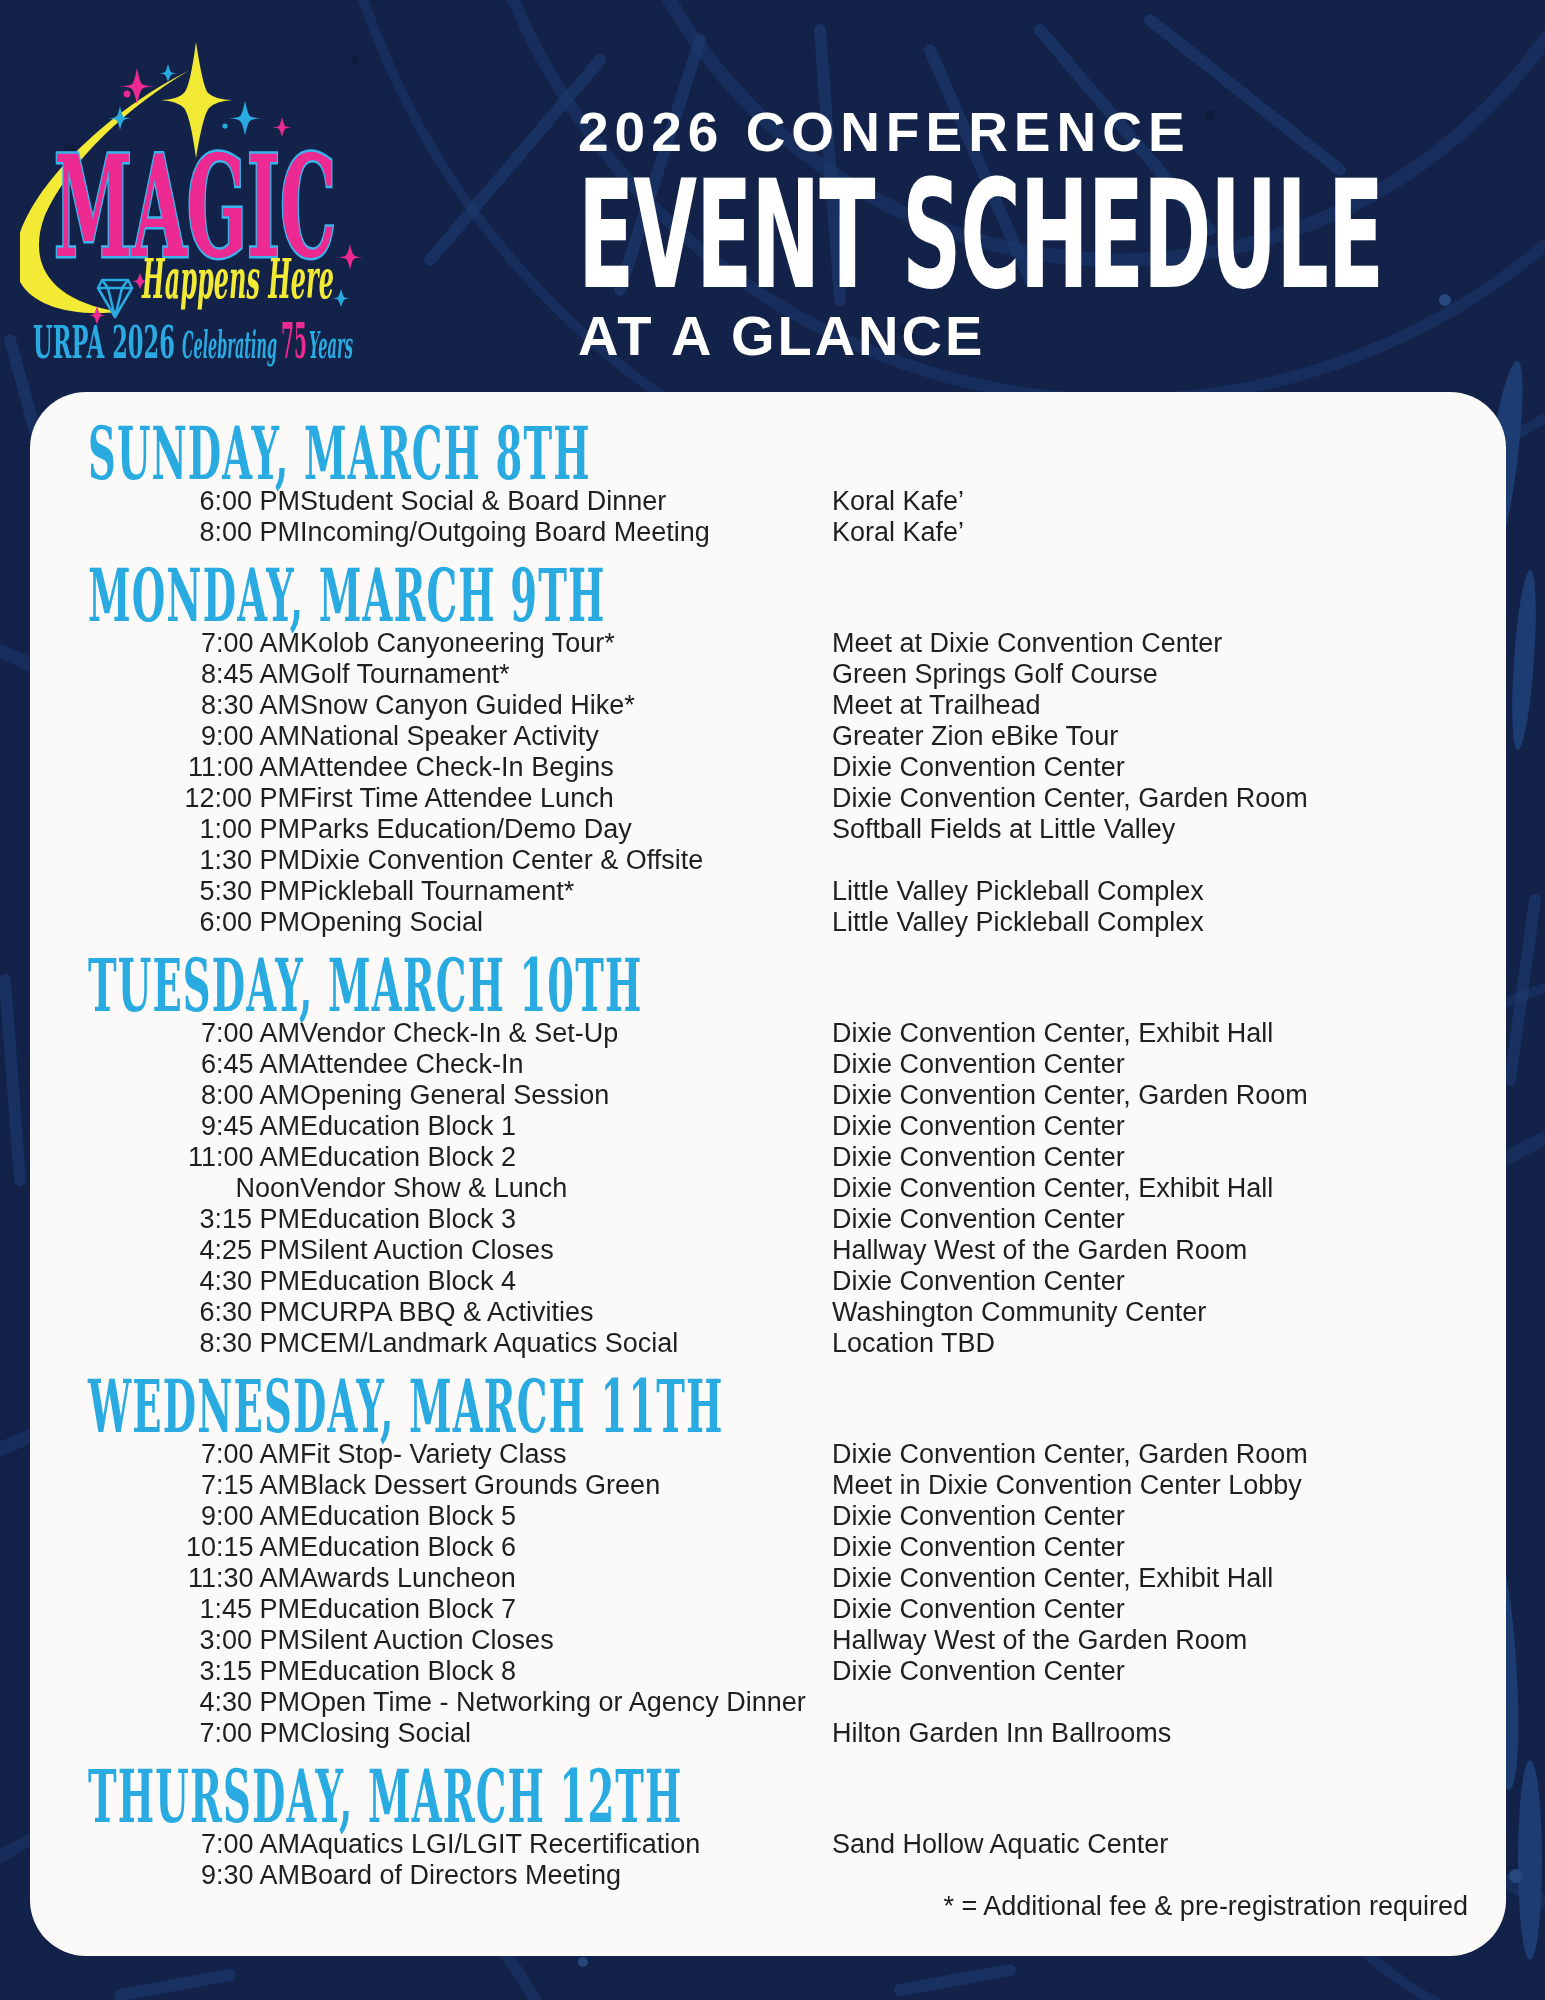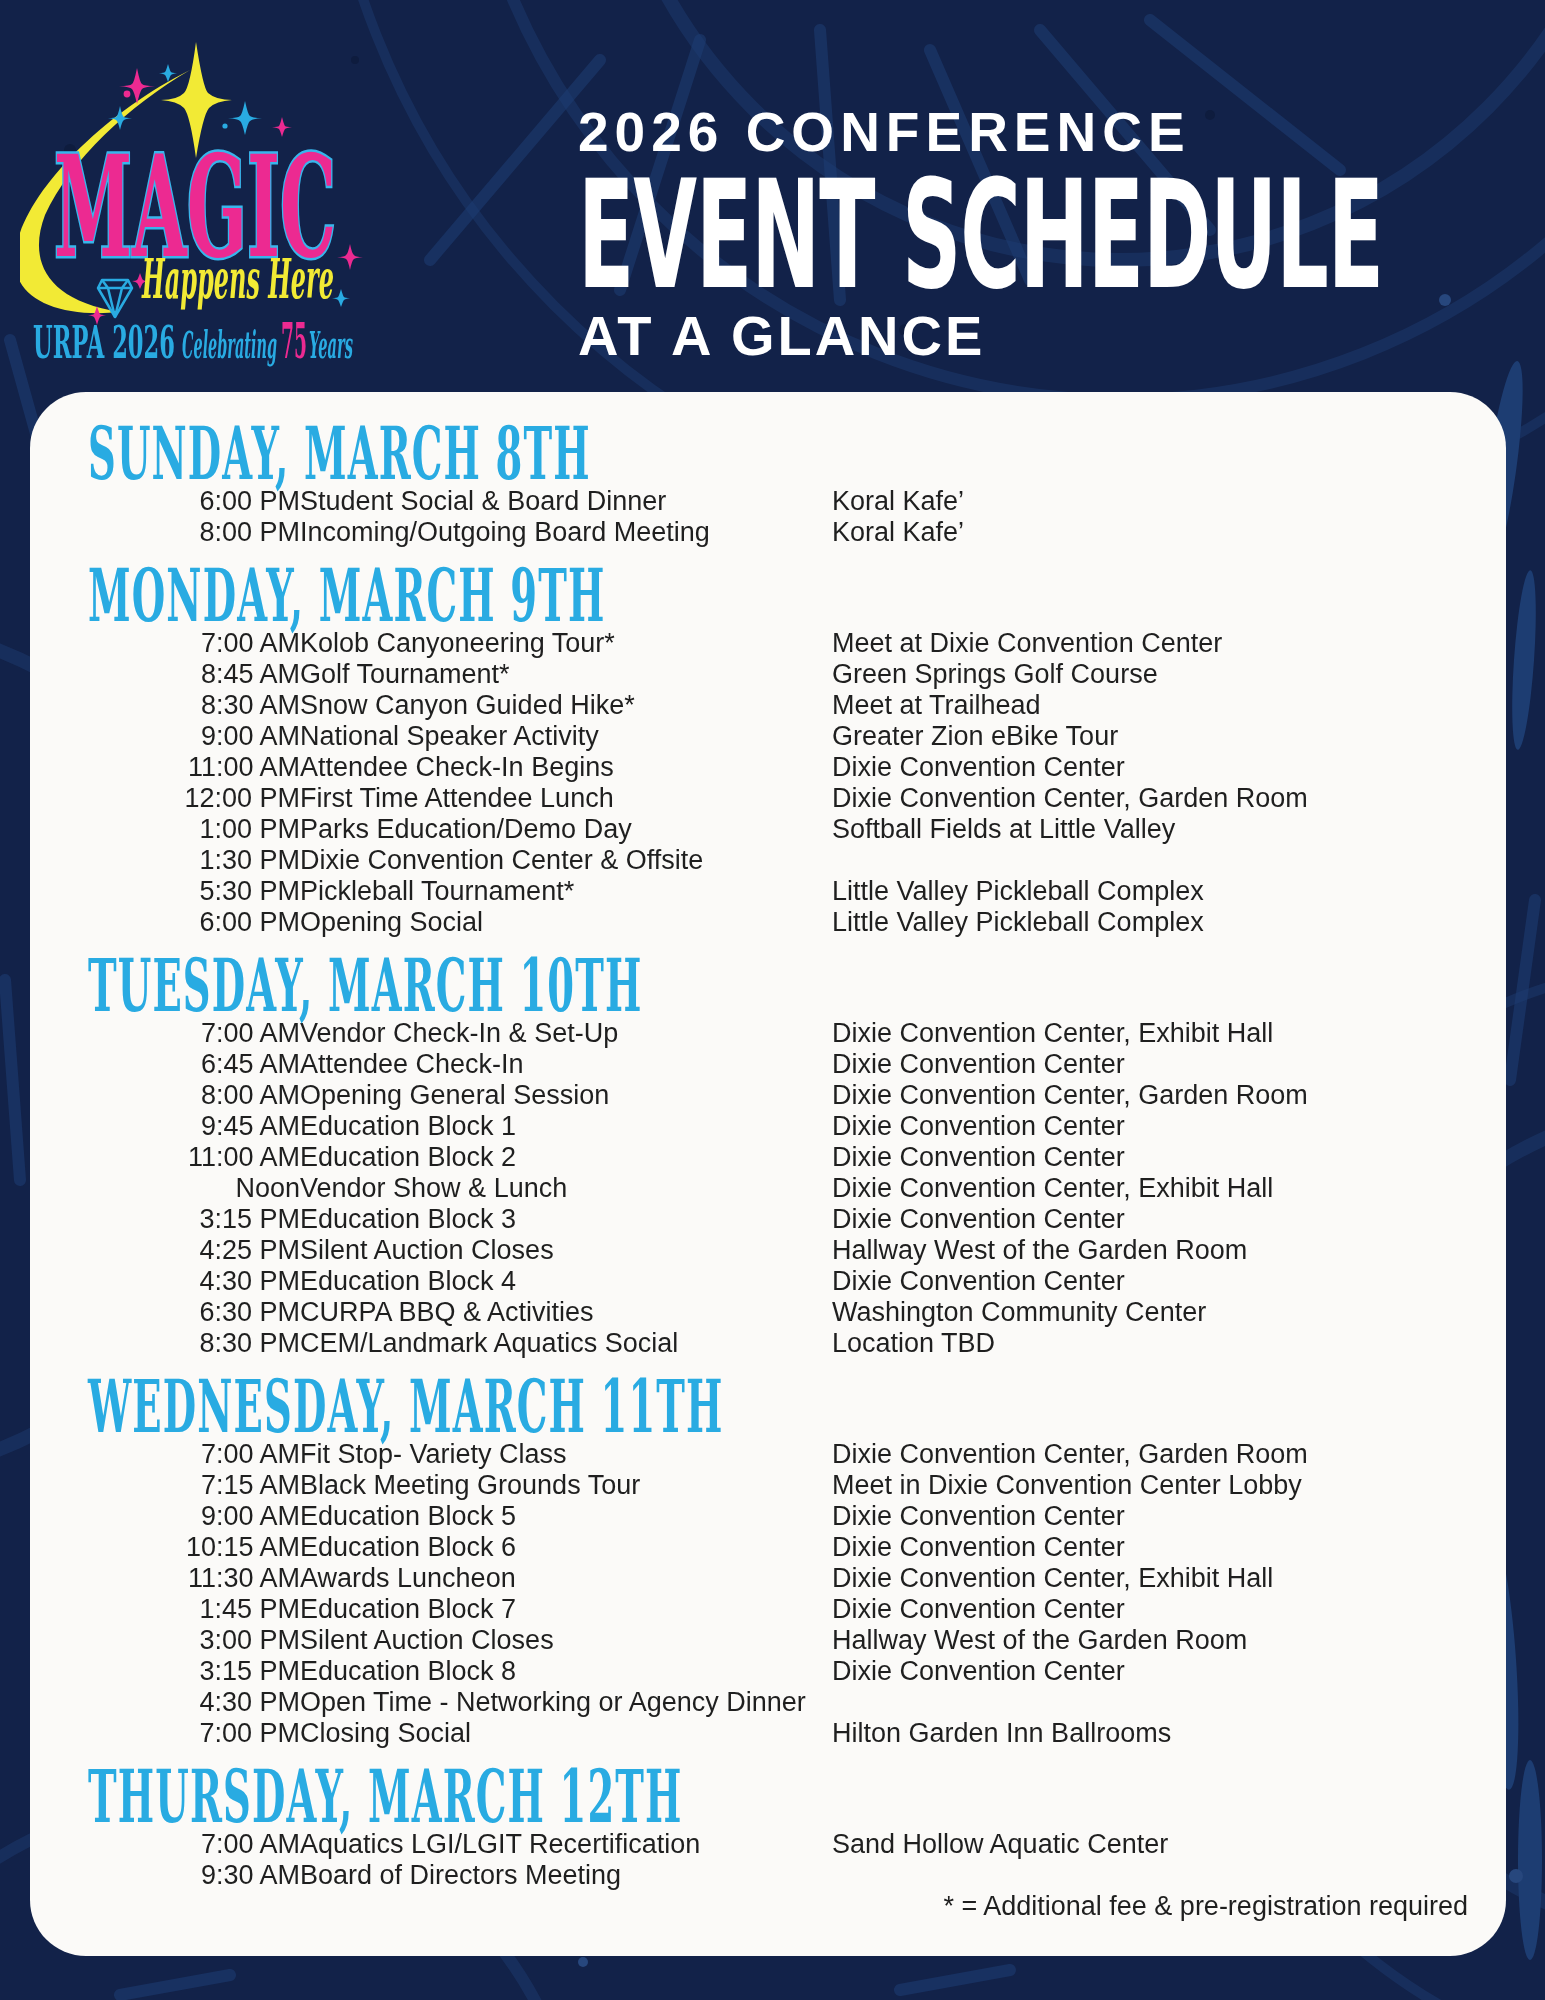--- a/index.html
+++ b/index.html
@@ -270,21 +270,21 @@
       <section class="day-section">
         <h2 class="day-title"><span>WEDNESDAY, MARCH 11TH</span></h2>
         <div class="rows">
           <div class="row">
             <div class="time">7:00 AM</div>
             <div class="event">Fit Stop- Variety Class</div>
             <div class="location">Dixie Convention Center, Garden Room</div>
           </div>
           <div class="row">
             <div class="time">7:15 AM</div>
-            <div class="event">Black Meeting Grounds Tour</div>
+            <div class="event">Black Dessert Grounds Green</div>
             <div class="location">Meet in Dixie Convention Center Lobby</div>
           </div>
           <div class="row">
             <div class="time">9:00 AM</div>
             <div class="event">Education Block 5</div>
             <div class="location">Dixie Convention Center</div>
           </div>
           <div class="row">
             <div class="time">10:15 AM</div>
             <div class="event">Education Block 6</div>

